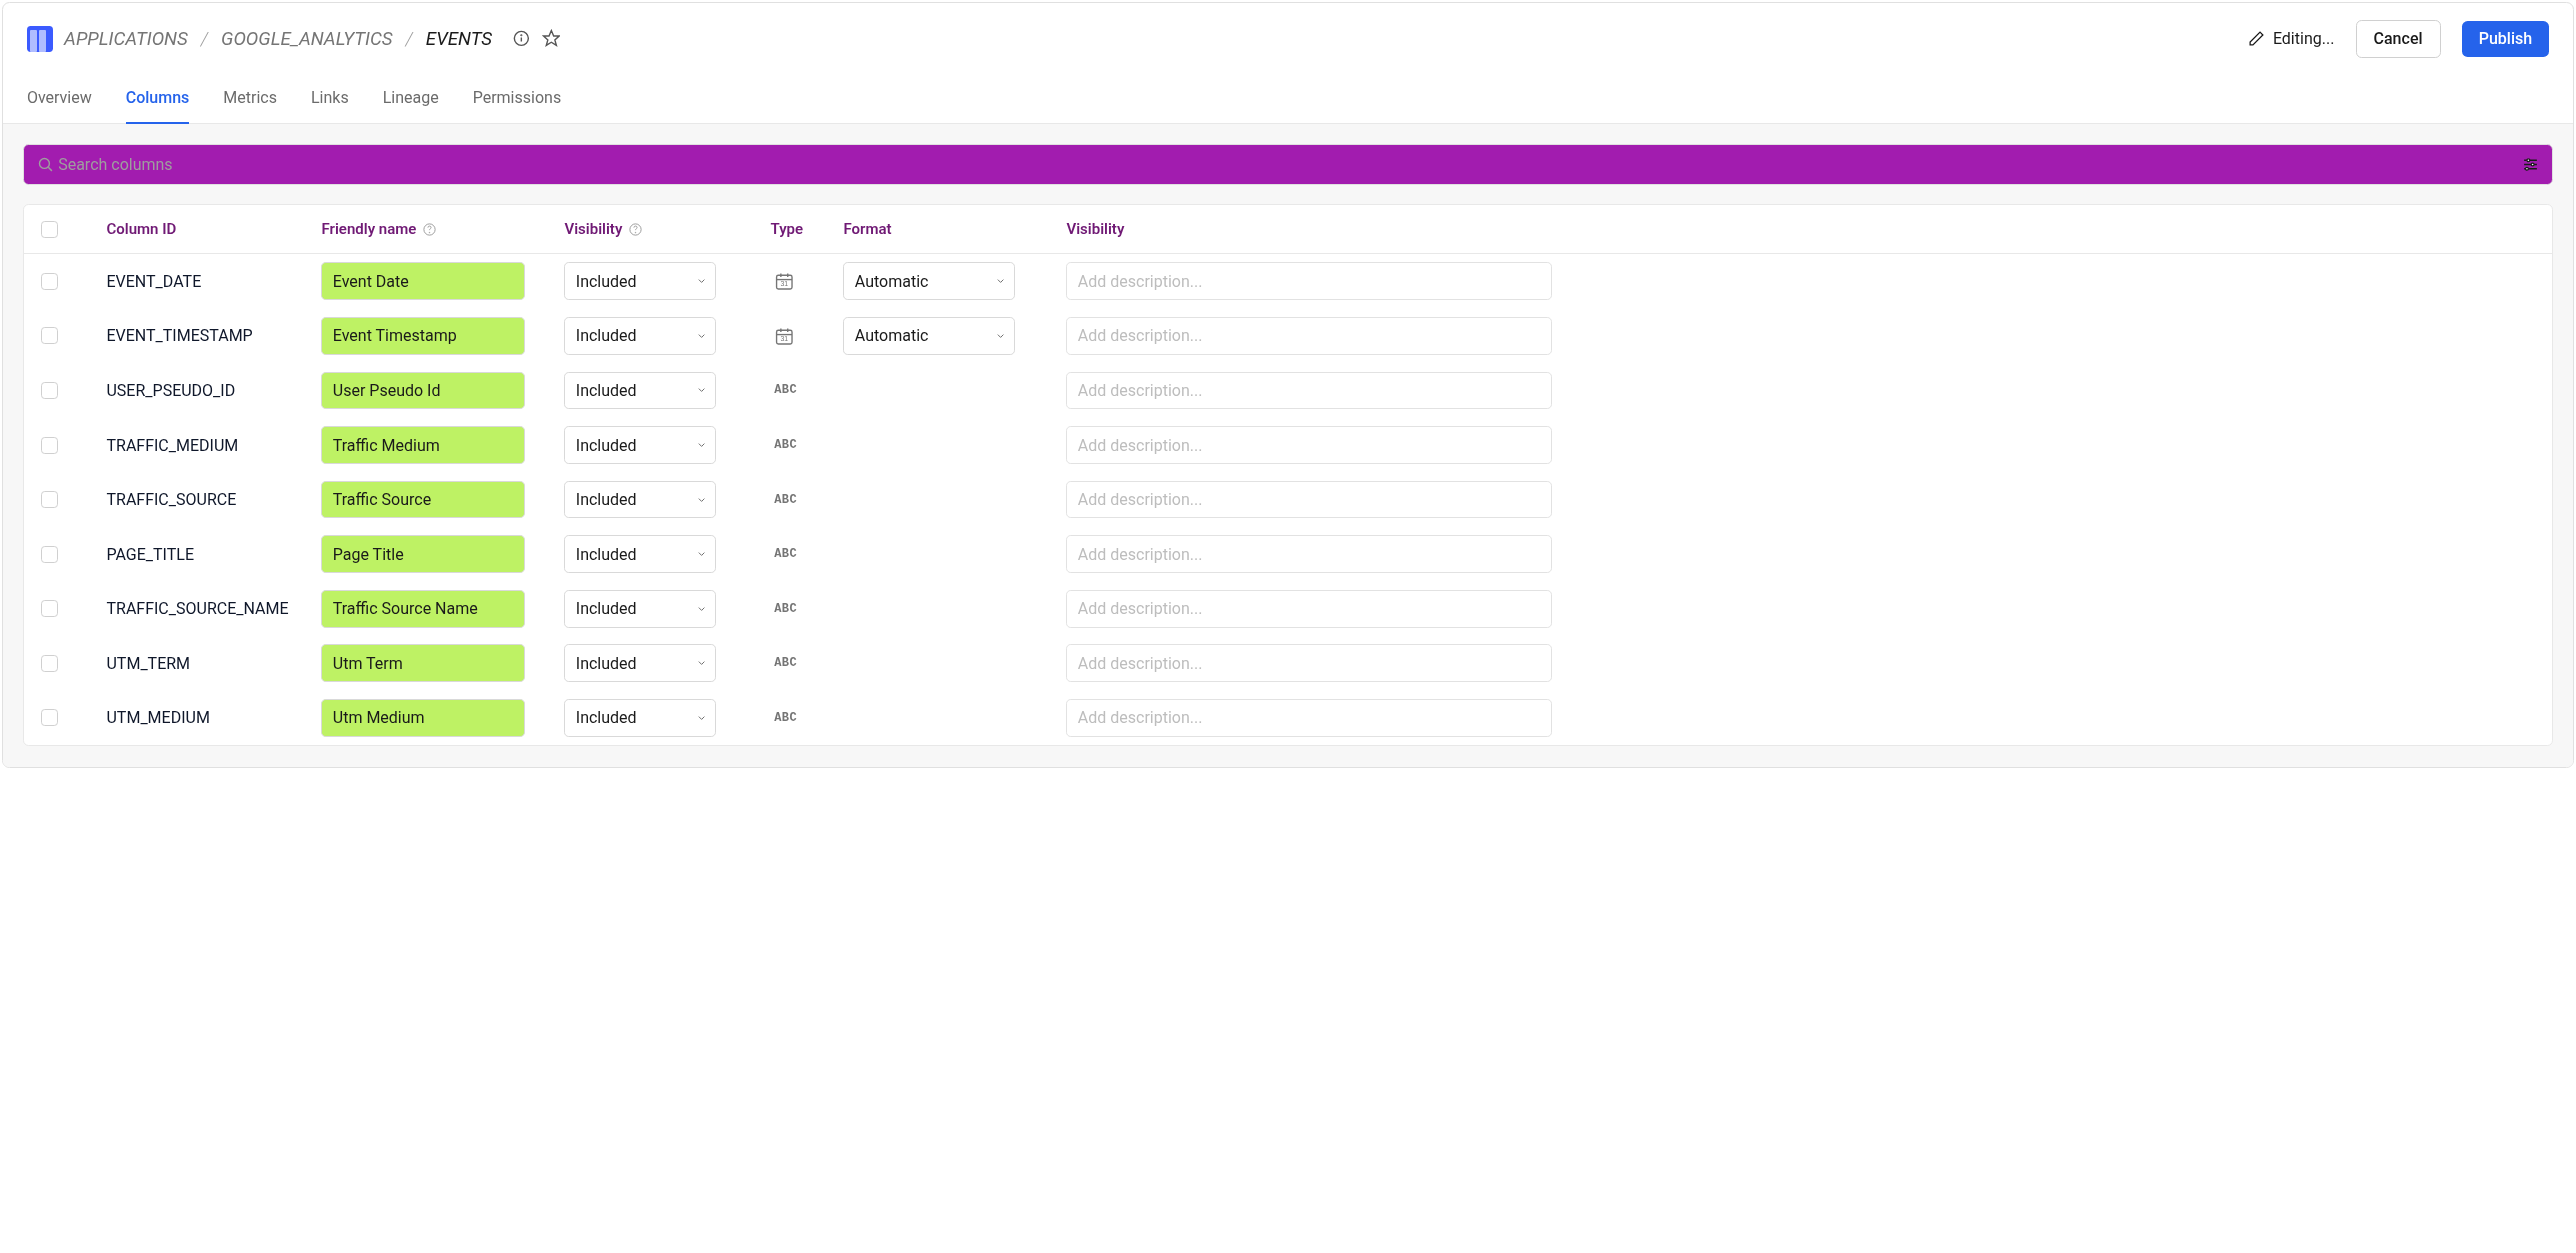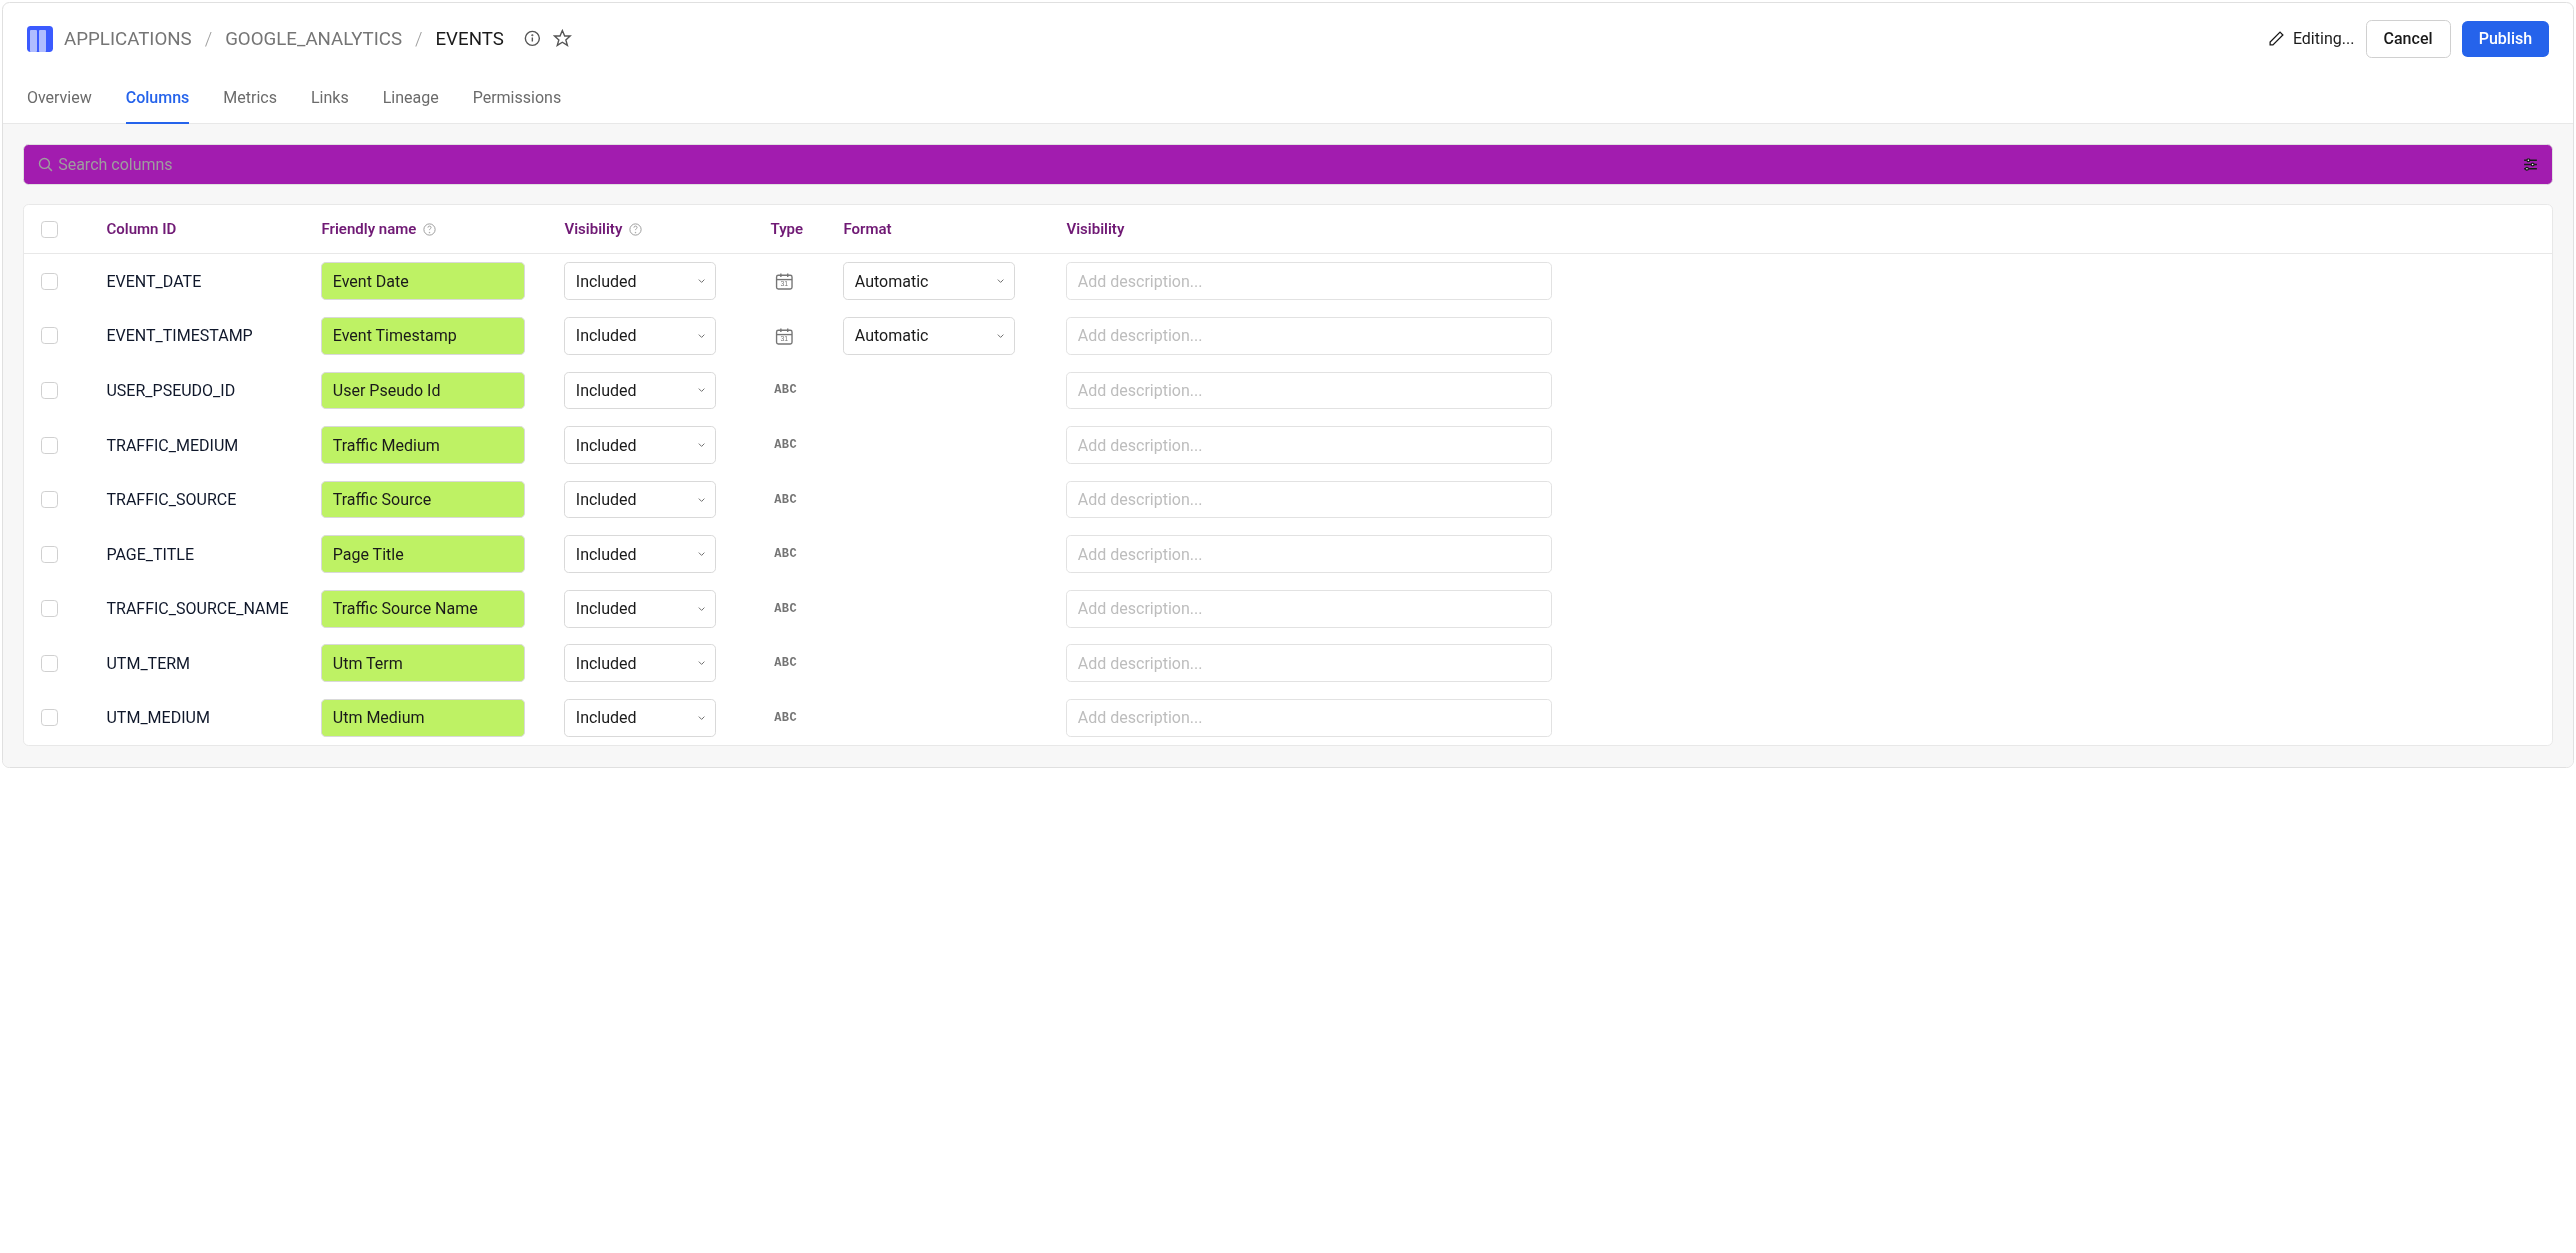--- a/index.html
+++ b/index.html
@@ -23,20 +23,21 @@
     .header {
       display: flex;
       justify-content: space-between;
       align-items: center;
       padding: 17px 24px 17px 24px;
     }
     .header-left {
       display: flex;
       align-items: center;
       gap: 11.2px;
+      font-style: italic;
     }
     .app-icon {
       width: 26px;
       height: 26px;
       background: #3b5bff;
       border-radius: 3.7px;
       position: relative;
       overflow: hidden;
     }
     .app-icon::before {
@@ -103,20 +104,21 @@
       font-size: 16px;
       text-align: right;
     }
     .btn {
       padding: 8.4px 17px;
       border-radius: 5.6px;
       font-size: 16px;
       cursor: pointer;
       border: none;
       font-family: inherit;
+      margin-left: 10px;
     }
     .btn-secondary {
       background: #fff;
       border: 0.9px solid #d0d0d0;
       color: #1a1a1a;
       font-weight: 500;
     }
     .btn-primary {
       background: #2563eb;
       color: #fff;

